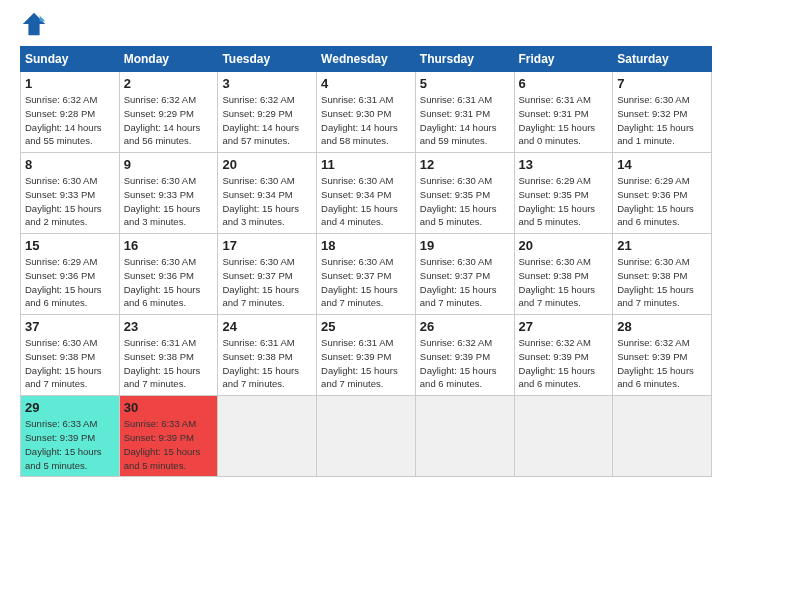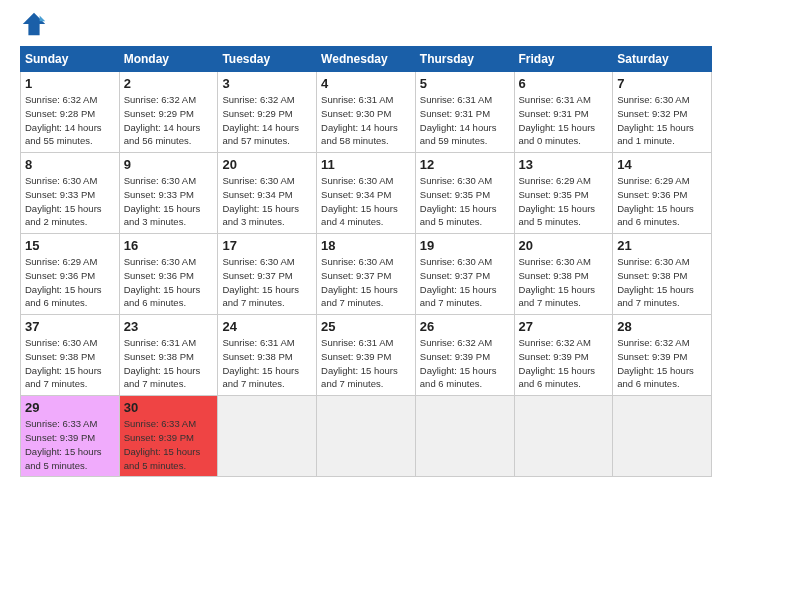--- a/index.html
+++ b/index.html
@@ -343,21 +343,21 @@
           <td>
         <span class="day-number">28</span>
         <div class="day-info">
           <span>Sunrise: 6:32 AM</span><br>
           <span>Sunset: 9:39 PM</span><br>
           <span>Daylight: 15 hours and 6 minutes.</span>
         </div>
       </td>
         </tr>
         <tr>
-          <td style="background: #f0abfc;">
+          <td style="background: #5eead4;">
         <span class="day-number">29</span>
         <div class="day-info">
           <span>Sunrise: 6:33 AM</span><br>
           <span>Sunset: 9:39 PM</span><br>
           <span>Daylight: 15 hours and 5 minutes.</span>
         </div>
       </td>
           <td style="background: #ef4444;">
         <span class="day-number">30</span>
         <div class="day-info">

